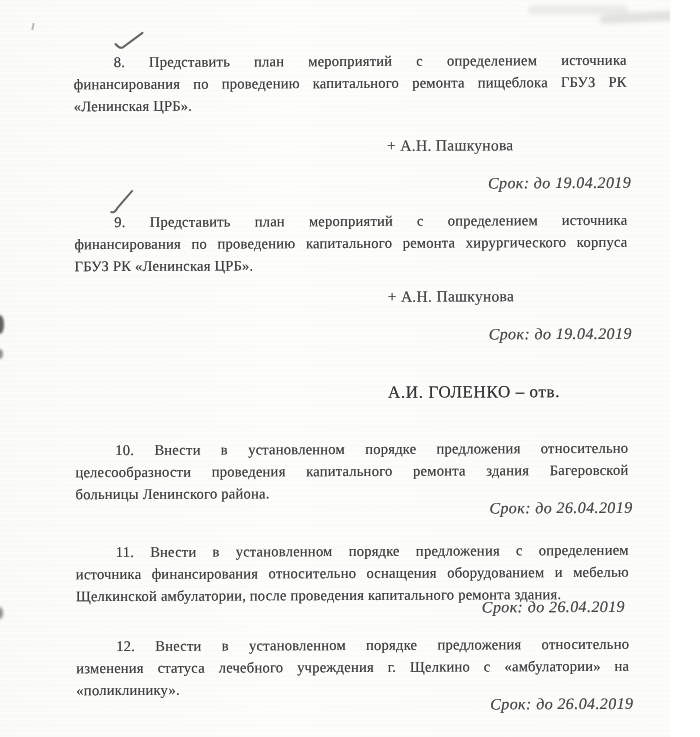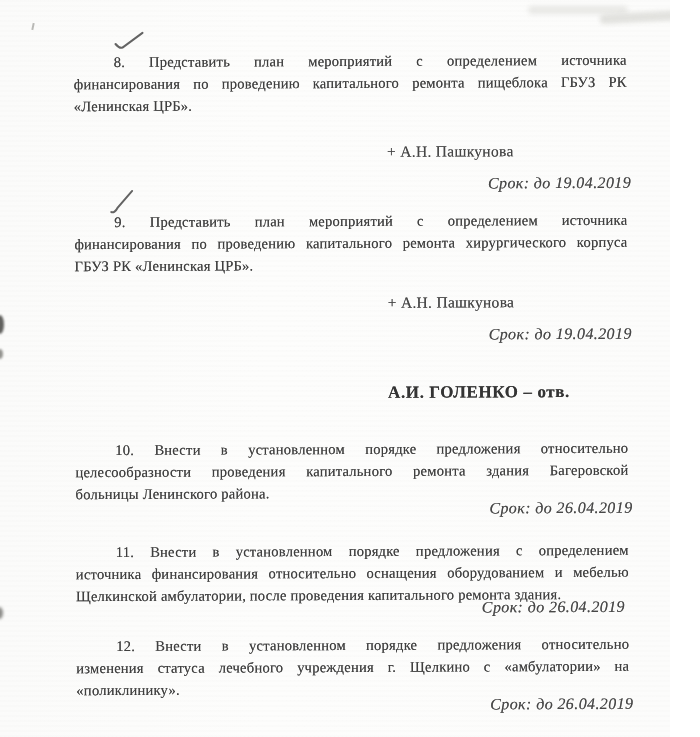--- a/index.html
+++ b/index.html
@@ -38,39 +38,38 @@
   .line.first { padding-left: 40px; }
   .line.last { text-align: left; text-align-last: left; }
   .sig {
     position: absolute;
     left: 388px;
     font-size: 15.5px;
     color: #464646;
     letter-spacing: 0.3px;
     text-shadow: 0 0 0.45px rgba(70,70,70,0.7);
     white-space: nowrap;
-    margin-top: 6px;
   }
   .srok {
     position: absolute;
     left: 398px;
     width: 234px;
     text-align: right;
     font-style: italic;
     font-size: 16px;
     letter-spacing: 0.4px;
     color: #484848;
     text-shadow: 0 0 0.45px rgba(72,72,72,0.7);
     white-space: nowrap;
   }
   .resp {
     position: absolute;
     left: 388px;
     top: 381px;
-    font-weight: 700;
+    font-weight: 400;
     font-size: 17px;
     line-height: 24px;
     letter-spacing: 0.6px;
     color: #343434;
     text-shadow: 0 0 0.5px rgba(52,52,52,0.8);
     white-space: nowrap;
   }
   .check {
     position: absolute;
     opacity: 0.85;

